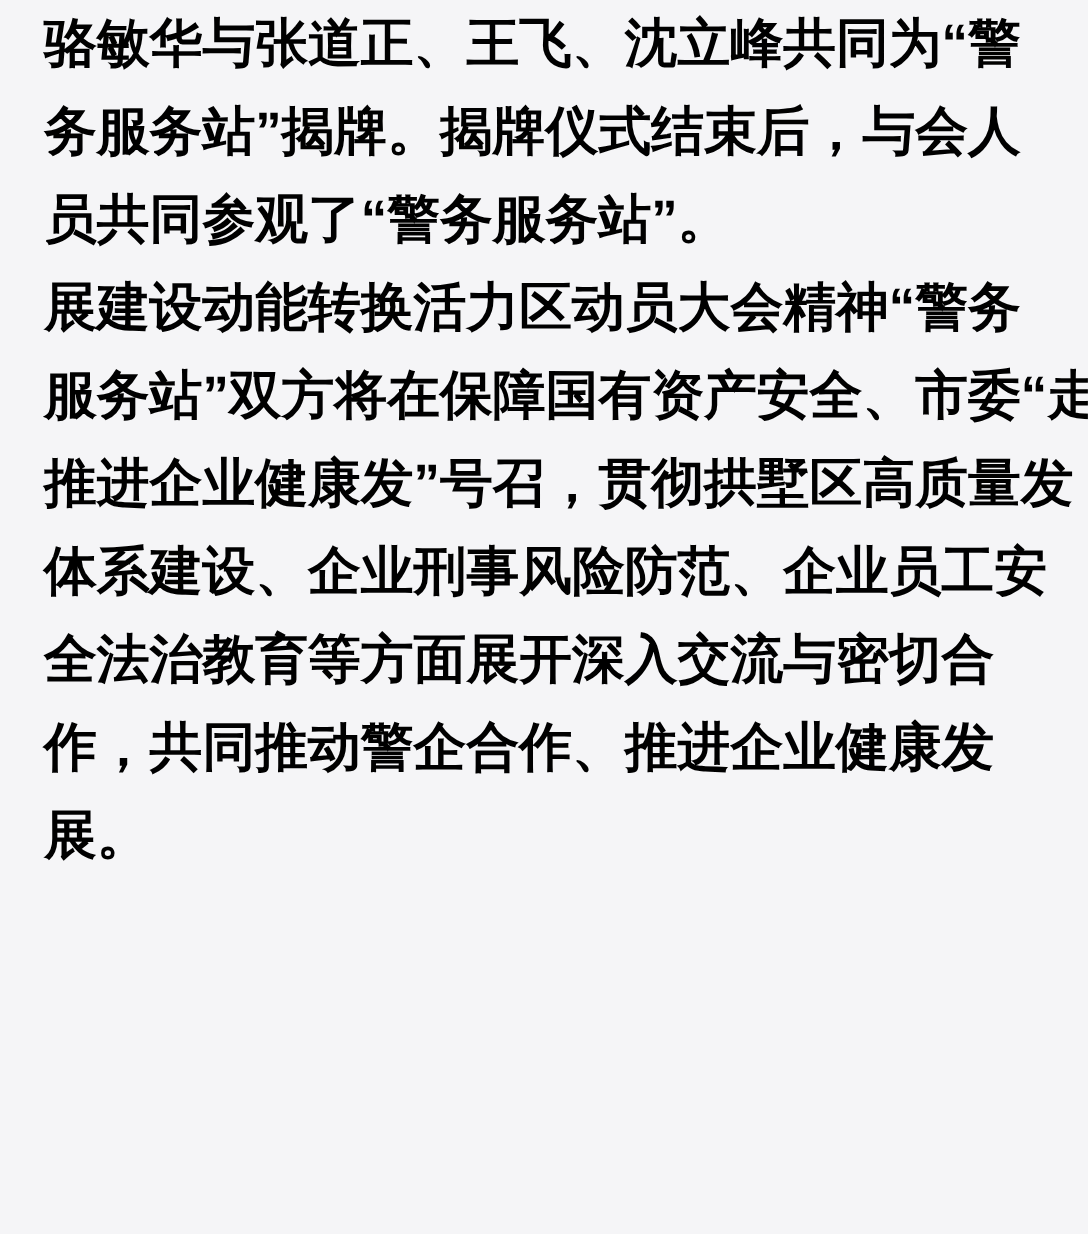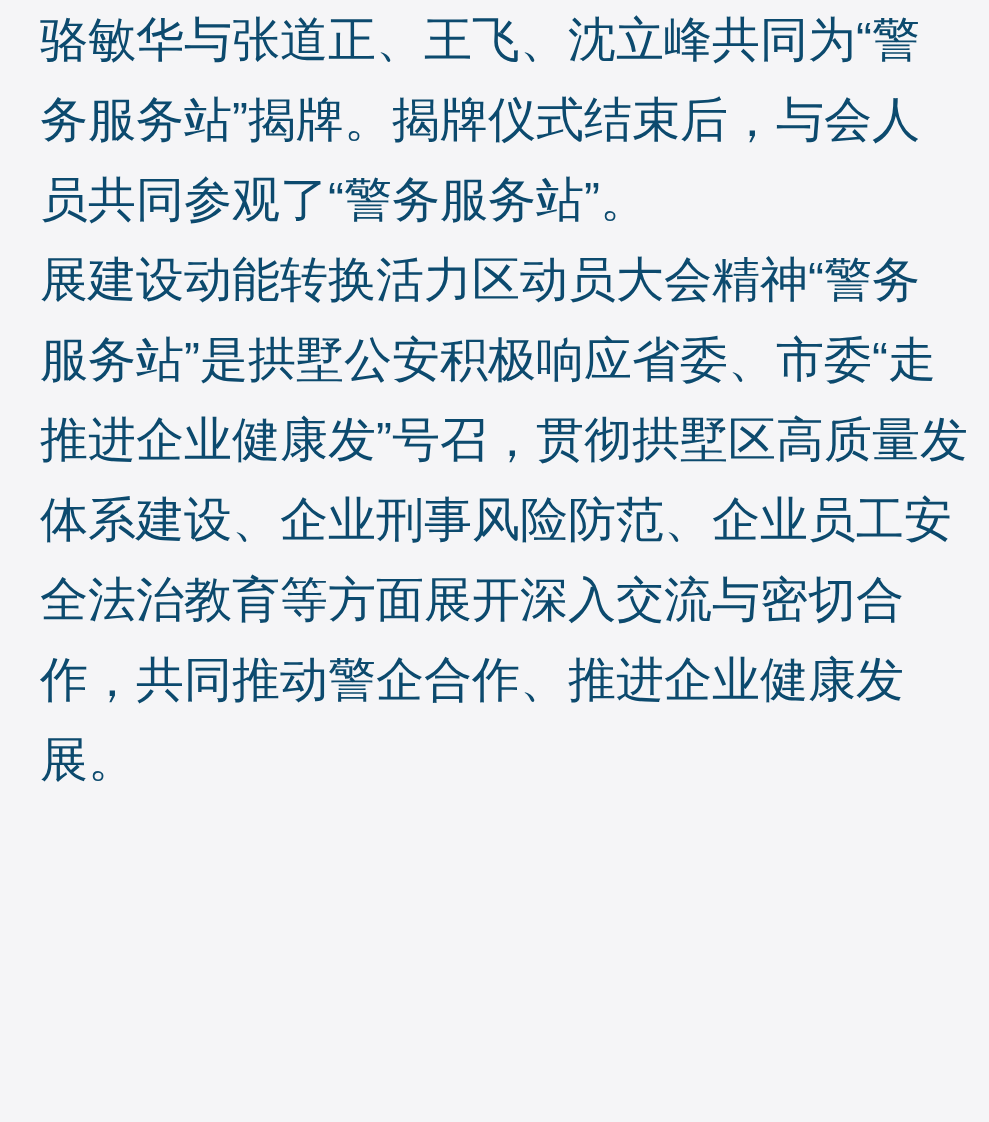--- a/index.html
+++ b/index.html
@@ -22,36 +22,36 @@
   .article {
     box-sizing: border-box;
     padding: 0 36px 0 40px;
     color: #27282c;
   }
   .line {
     margin: 0;
     padding: 0;
     font-size: 48px;
     line-height: 80px;
-    font-weight: 400;
+    font-weight: 700;
     letter-spacing: 0px;
     white-space: nowrap;
-    color: #0c4a6e;
+    color: #000000;
     font-stretch: condensed;
   }
 </style>
 </head>
 <body>
 
 <main class="page">
   <article class="article">
     <p class="line">骆敏华与张道正、王飞、沈立峰共同为“警</p>
     <p class="line">务服务站”揭牌。揭牌仪式结束后，与会人</p>
     <p class="line">员共同参观了“警务服务站”。</p>
     <p class="line">展建设动能转换活力区动员大会精神“警务</p>
-    <p class="line">服务站”是拱墅公安积极响应省委、市委“走</p>
+    <p class="line">服务站”双方将在保障国有资产安全、市委“走</p>
     <p class="line">推进企业健康发”号召，贯彻拱墅区高质量发</p>
     <p class="line">体系建设、企业刑事风险防范、企业员工安</p>
     <p class="line">全法治教育等方面展开深入交流与密切合</p>
     <p class="line">作，共同推动警企合作、推进企业健康发</p>
     <p class="line">展。</p>
   </article>
 </main>
 
 </body></html>

